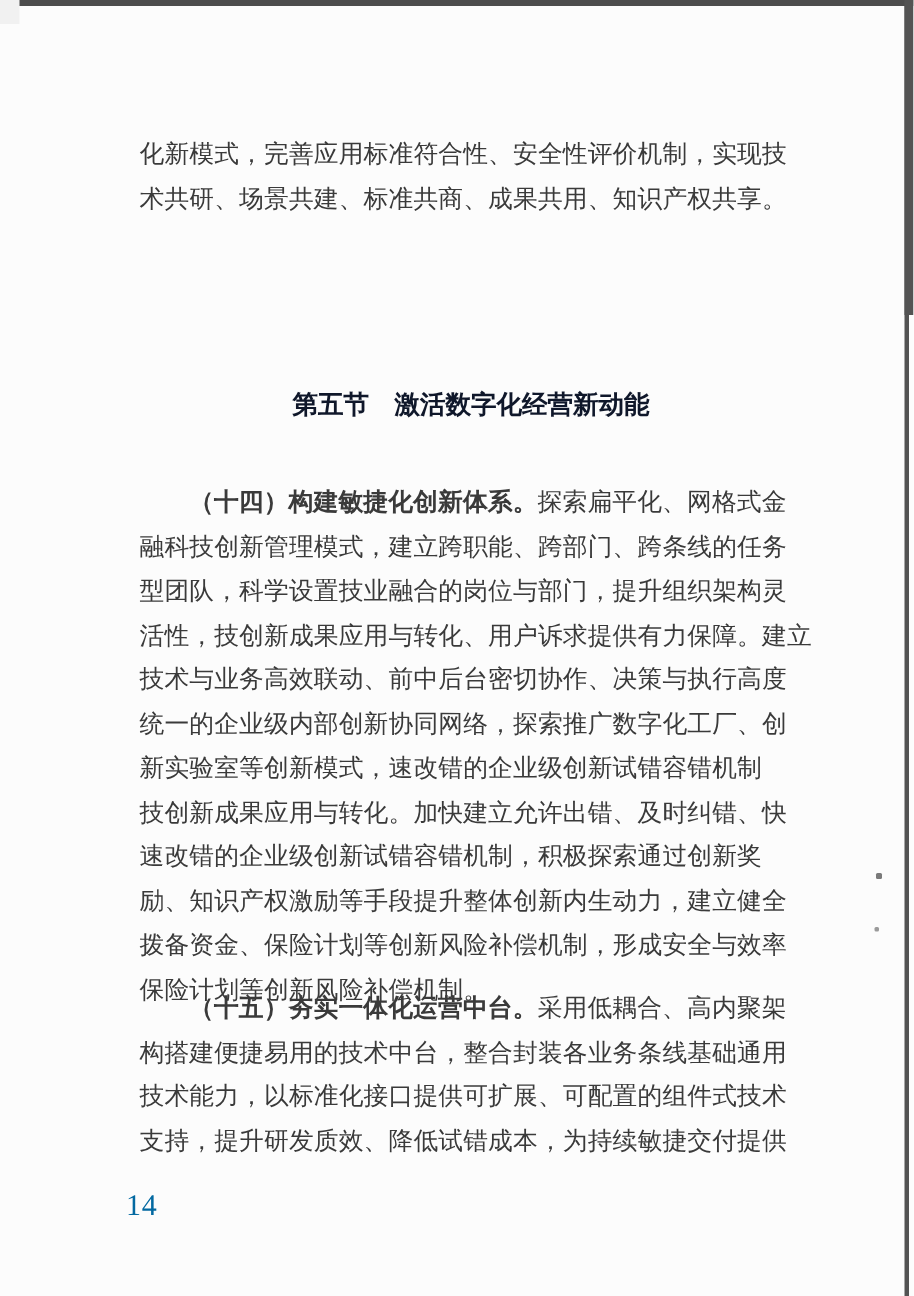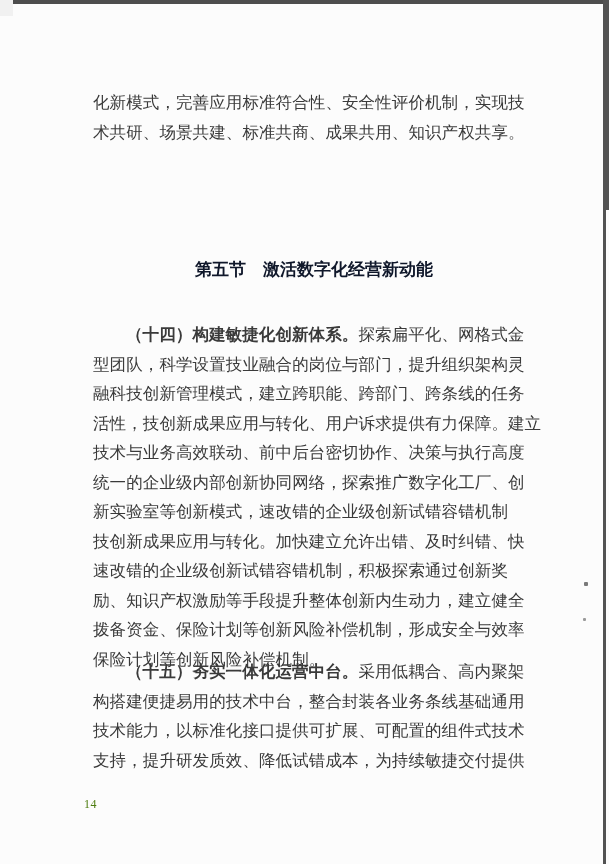--- a/index.html
+++ b/index.html
@@ -54,22 +54,22 @@
     margin: 1px;
     height: 29.5px; line-height: 29.5px;
     text-align: center;
     font-size: 17px; font-weight: bold;
     color: #0f172a;
   }
   .para-2 { top: 320px; }
   .para-3 { top: 657px; }
   .page-number {
     position: absolute; left: 84px; top: 795px;
-    font-size: 12px; line-height: 18px;
-    color: #4d7c0f; letter-spacing: 0.5px;
+    font-size: 20px; line-height: 18px;
+    color: #0369a1; letter-spacing: 0.5px;
   }
 </style>
 </head>
 <body>
 
 <div class="page">
 
   <div class="top-bar"></div>
   <div class="corner-patch"></div>
   <div class="right-edge-top"></div>
@@ -79,22 +79,22 @@
 
   <div class="para para-1">
     <div class="line">化新模式，完善应用标准符合性、安全性评价机制，实现技</div>
     <div class="line">术共研、场景共建、标准共商、成果共用、知识产权共享。</div>
   </div>
 
   <h2 class="section-heading">第五节　激活数字化经营新动能</h2>
 
   <div class="para para-2">
     <div class="line indent"><span class="lead">（十四）构建敏捷化创新体系。</span><span>探索扁平化、网格式金</span></div>
+    <div class="line">融科技创新管理模式，建立跨职能、跨部门、跨条线的任务</div>
     <div class="line">型团队，科学设置技业融合的岗位与部门，提升组织架构灵</div>
-    <div class="line">融科技创新管理模式，建立跨职能、跨部门、跨条线的任务</div>
     <div class="line">活性，技创新成果应用与转化、用户诉求提供有力保障。建立</div>
     <div class="line">技术与业务高效联动、前中后台密切协作、决策与执行高度</div>
     <div class="line">统一的企业级内部创新协同网络，探索推广数字化工厂、创</div>
     <div class="line">新实验室等创新模式，速改错的企业级创新试错容错机制</div>
     <div class="line">技创新成果应用与转化。加快建立允许出错、及时纠错、快</div>
     <div class="line">速改错的企业级创新试错容错机制，积极探索通过创新奖</div>
     <div class="line">励、知识产权激励等手段提升整体创新内生动力，建立健全</div>
     <div class="line">拨备资金、保险计划等创新风险补偿机制，形成安全与效率</div>
     <div class="line">保险计划等创新风险补偿机制。</div>
   </div>

